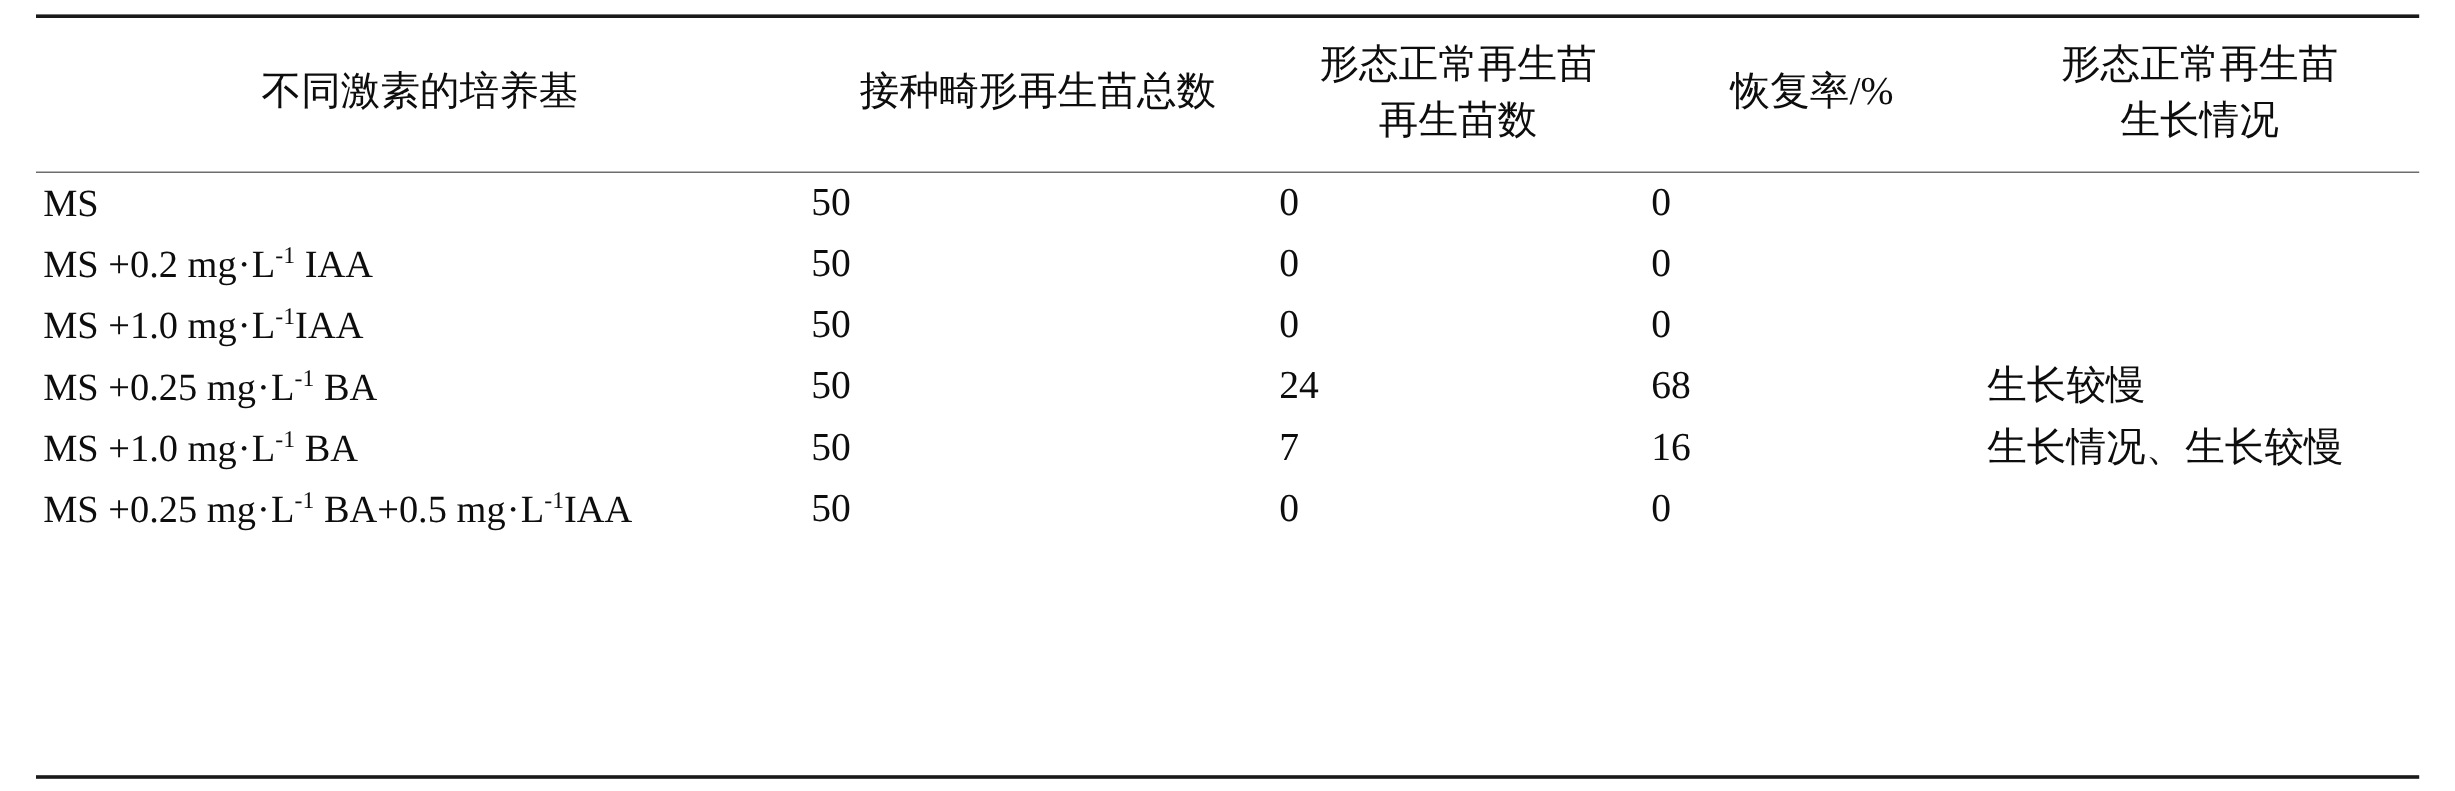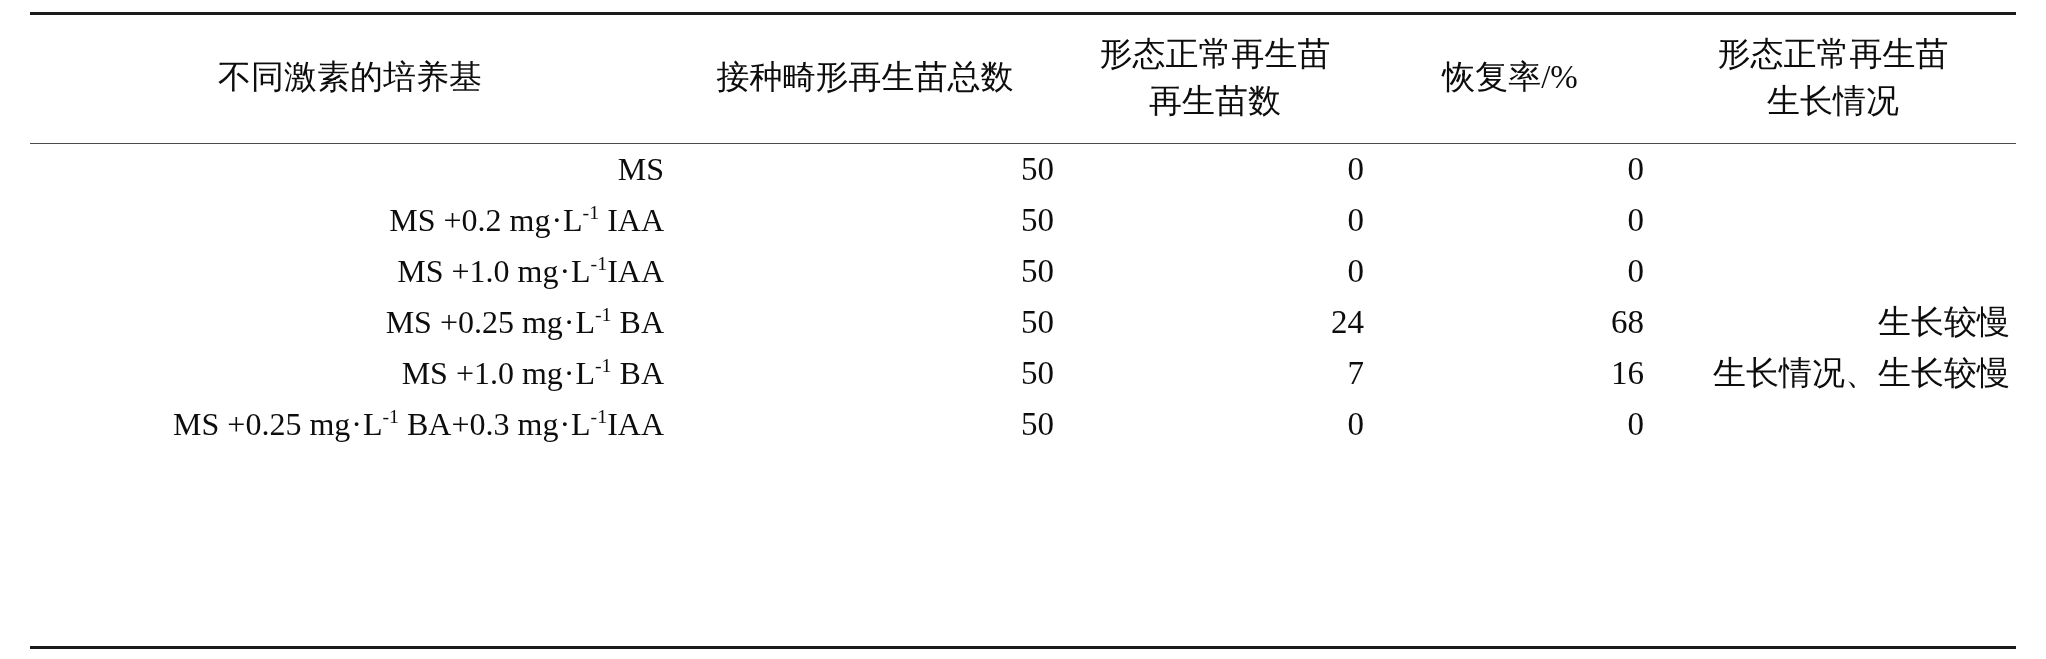--- a/index.html
+++ b/index.html
@@ -56,21 +56,21 @@
     line-height: 1.42;
     text-align: center;
     vertical-align: middle;
     padding: 16px 6px 18px 6px;
     white-space: pre-line;
   }
   tbody td {
     font-weight: normal;
     font-size: 33px;
     line-height: 1.0;
-    text-align: right;
+    text-align: left;
     vertical-align: middle;
     padding: 9px 6px 9px 6px;
     white-space: nowrap;
   }
   tbody td.col-medium {
     font-size: 32px;
   }
   .sup {
     font-size: 0.62em;
     vertical-align: super;
@@ -144,21 +144,21 @@
           <td>生长较慢</td>
         </tr>
         <tr>
           <td class="col-medium"><span>MS +1.0 mg</span><span class="cdot">·</span><span>L</span><span class="sup">-1</span><span> BA</span></td>
           <td>50</td>
           <td>7</td>
           <td>16</td>
           <td>生长情况、生长较慢</td>
         </tr>
         <tr>
-          <td class="col-medium"><span>MS +0.25 mg</span><span class="cdot">·</span><span>L</span><span class="sup">-1</span><span> BA+0.3 mg</span><span class="cdot">·</span><span>L</span><span class="sup">-1</span><span>IAA</span></td>
+          <td class="col-medium"><span>MS +0.25 mg</span><span class="cdot">·</span><span>L</span><span class="sup">-1</span><span> BA+0.5 mg</span><span class="cdot">·</span><span>L</span><span class="sup">-1</span><span>IAA</span></td>
           <td>50</td>
           <td>0</td>
           <td>0</td>
           <td></td>
         </tr>
       </tbody>
   </table>
   <div class="rule-bottom"></div>
 </div>
 

